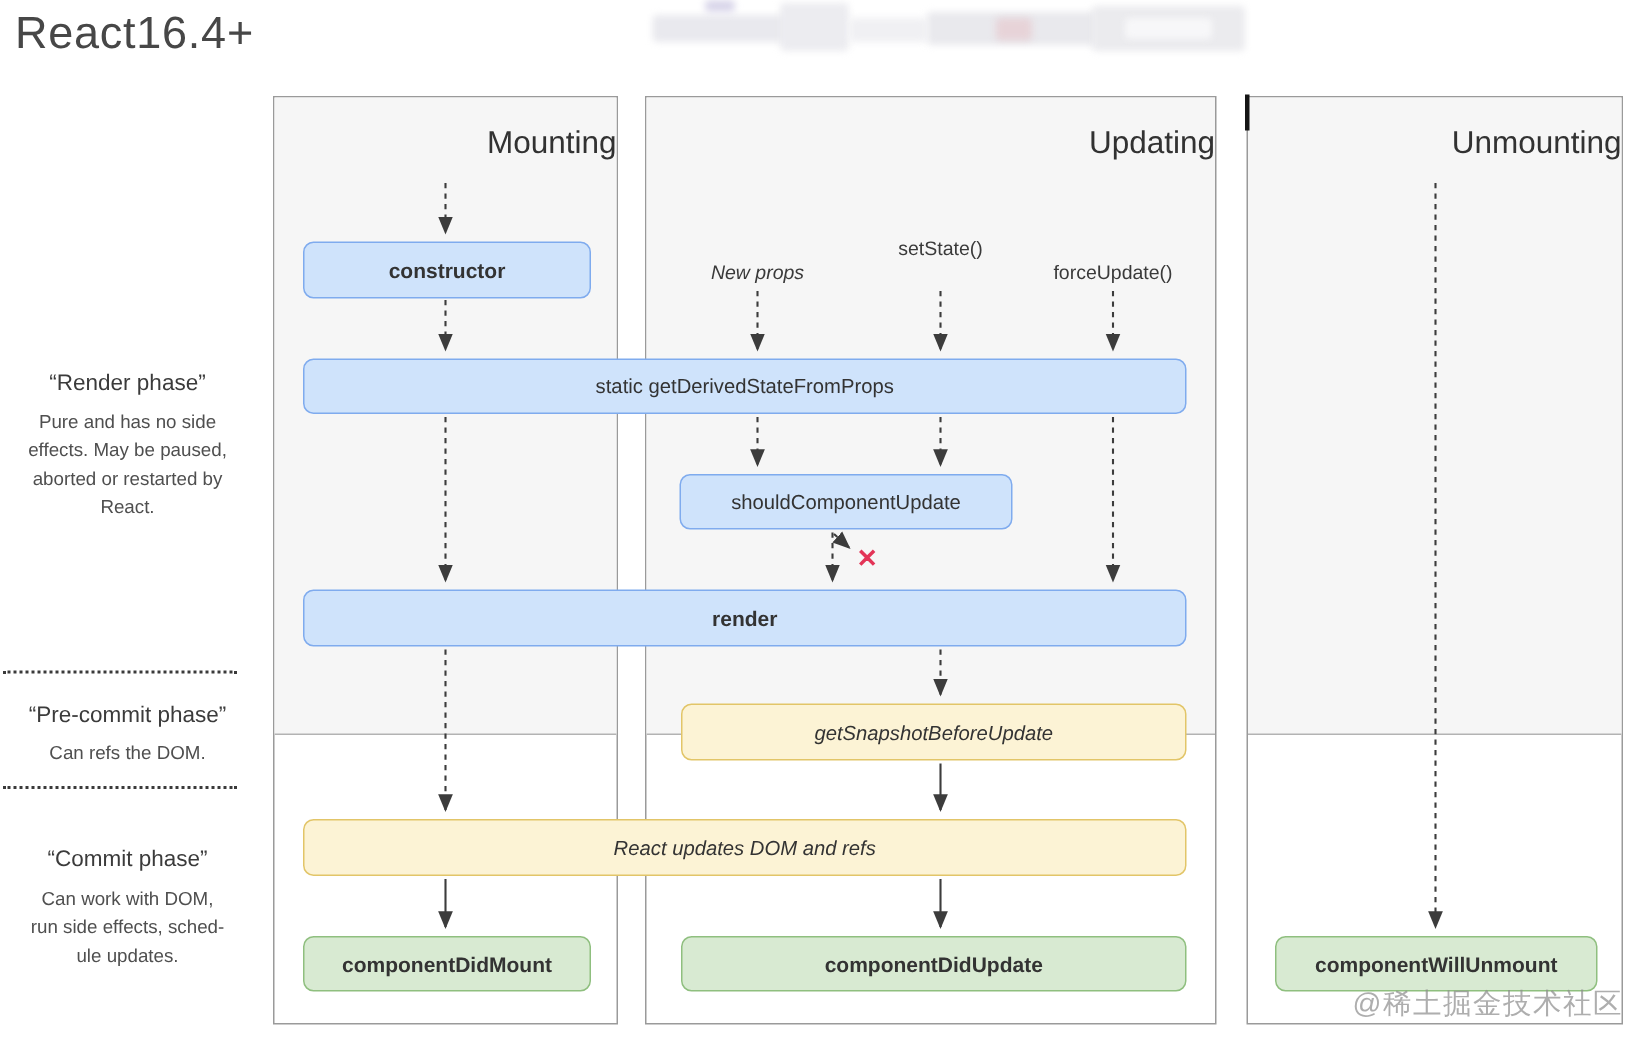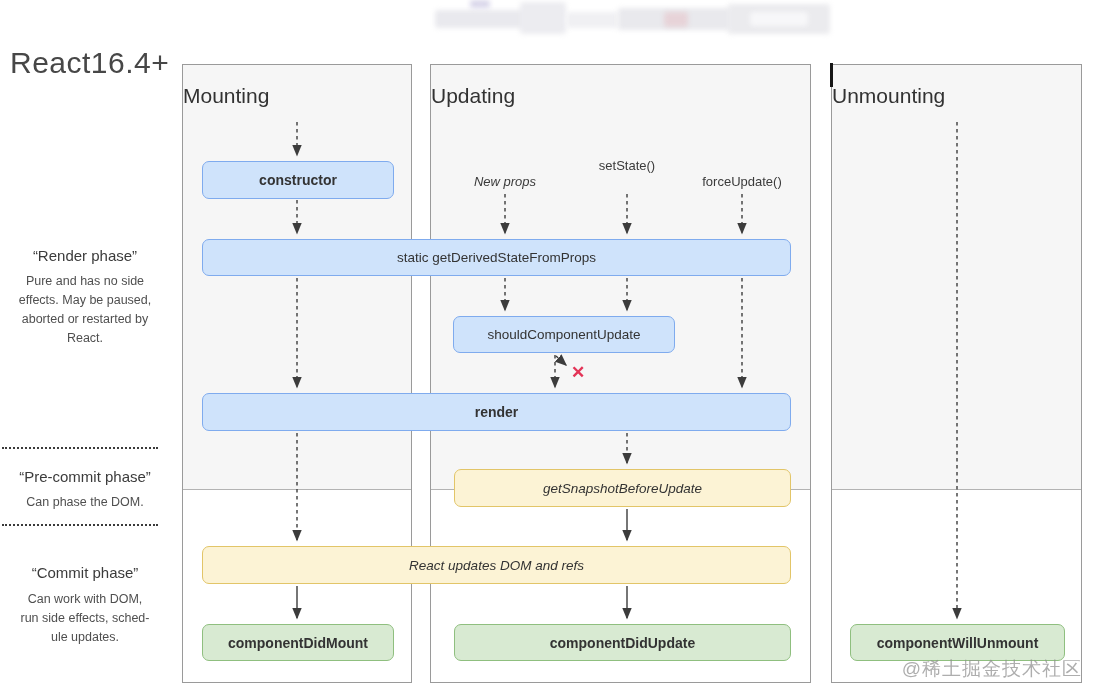--- a/index.html
+++ b/index.html
@@ -4,36 +4,36 @@
 <style>
   * { margin: 0; padding: 0; box-sizing: border-box; }
   html, body { background: #fff; }
   body { font-family: "Liberation Sans", sans-serif; }
   #canvas {
     position: relative; width: 1098px; height: 694px;
     background: #ffffff; overflow: hidden;
   }
   .page-title {
     position: absolute; left: 10px; top: 6px;
-    font-size: 30px; font-weight: 400; color: #474747; letter-spacing: 0.5px; margin-top: 40px;
+    font-size: 30px; font-weight: 400; color: #474747; letter-spacing: 0.5px;
   }
   
   .blob { position: absolute; filter: blur(2.5px); border-radius: 3px; }
 
   
   .panel {
     position: absolute; top: 64px; height: 619px;
     background: #ffffff; border: 1px solid #9a9a9a; z-index: 1;
   }
   .panel .gray-top {
     position: absolute; left: 0; top: 0; width: 100%; height: 425px;
     background: #f6f6f6; border-bottom: 1px solid #b3b3b3;
   }
   .panel-title {
-    position: absolute; width: 100%; top: 19px; text-align: left;
+    position: absolute; width: 100%; top: 19px; text-align: right;
     font-size: 21px; color: #323232; z-index: 2;
   }
   .caret-mark {
     position: absolute; left: -2px; top: -2px; width: 3px; height: 24px;
     background: #151515; z-index: 4;
   }
 
   
   .phase-heading {
     position: absolute; width: 170px; text-align: center;
@@ -95,21 +95,21 @@
   <div class="blob" style="left:728px;top:4px;width:102px;height:30px;background:#ebebee;"></div>
   <div class="blob" style="left:750px;top:12px;width:58px;height:14px;background:#f7f7f9;"></div>
 
   <div class="phase-heading" style="left:0;top:247px">“Render phase”</div>
   <div class="phase-body" style="left:0;top:272px">Pure and has no side
 effects. May be paused,
 aborted or restarted by
 React.</div>
   <div class="dotted-sep" style="top:447px"></div>
   <div class="phase-heading" style="left:0;top:468px">“Pre-commit phase”</div>
-  <div class="phase-body" style="left:0;top:493px">Can phase the DOM.</div>
+  <div class="phase-body" style="left:0;top:493px">Can refs the DOM.</div>
   <div class="dotted-sep" style="top:524px"></div>
   <div class="phase-heading" style="left:0;top:564px">“Commit phase”</div>
   <div class="phase-body" style="left:0;top:590px">Can work with DOM,
 run side effects, sched-
 ule updates.</div>
 
   <div class="panel" style="left:182px;width:230px">
     <div class="gray-top"></div>
     <div class="panel-title">Mounting</div>
   </div>

